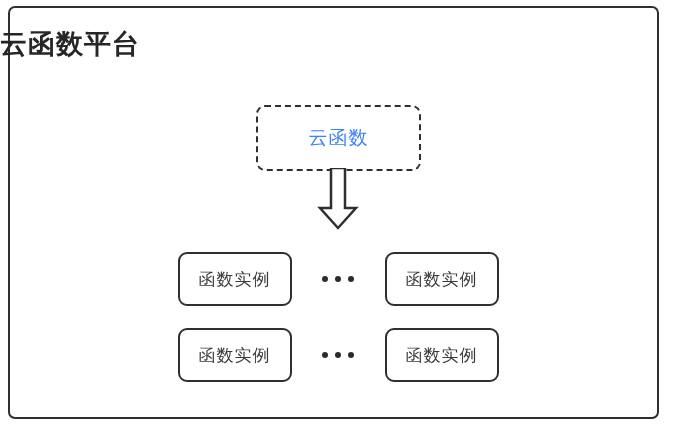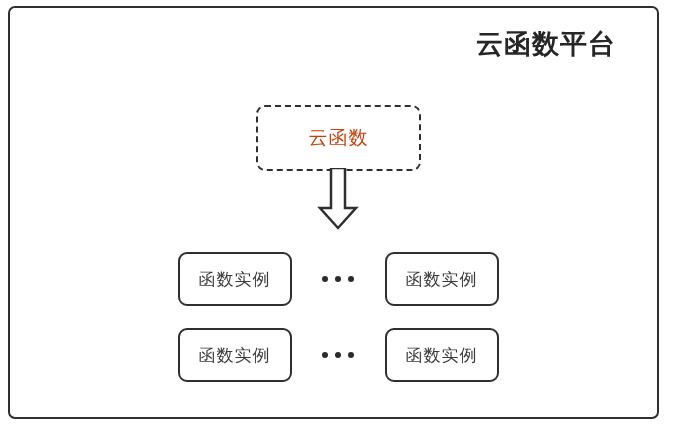--- a/index.html
+++ b/index.html
@@ -33,21 +33,21 @@
     background: #ffffff;
     box-sizing: border-box;
   }
 
   
   .platform-title {
     position: absolute;
     left: 0;
     top: 24px;
     width: 616px;
-    text-align: right;
+    text-align: left;
     font-size: 27px;
     font-weight: bold;
     color: #262626;
     letter-spacing: 1px;
     line-height: 40px;
     white-space: nowrap;
   }
 
   
   .cloud-function-box {
@@ -59,21 +59,21 @@
     border: 2.5px dashed #2f2f2f;
     border-radius: 9px;
     background: #ffffff;
     box-sizing: border-box;
     display: flex;
     align-items: center;
     justify-content: center;
   }
   .cloud-function-box .label {
     font-size: 19px;
-    color: #c2410c;
+    color: #3b82f6;
     letter-spacing: 1px;
     white-space: nowrap;
   }
 
   
   .down-arrow {
     position: absolute;
     left: 313px;
     top: 168px;
     width: 50px;

